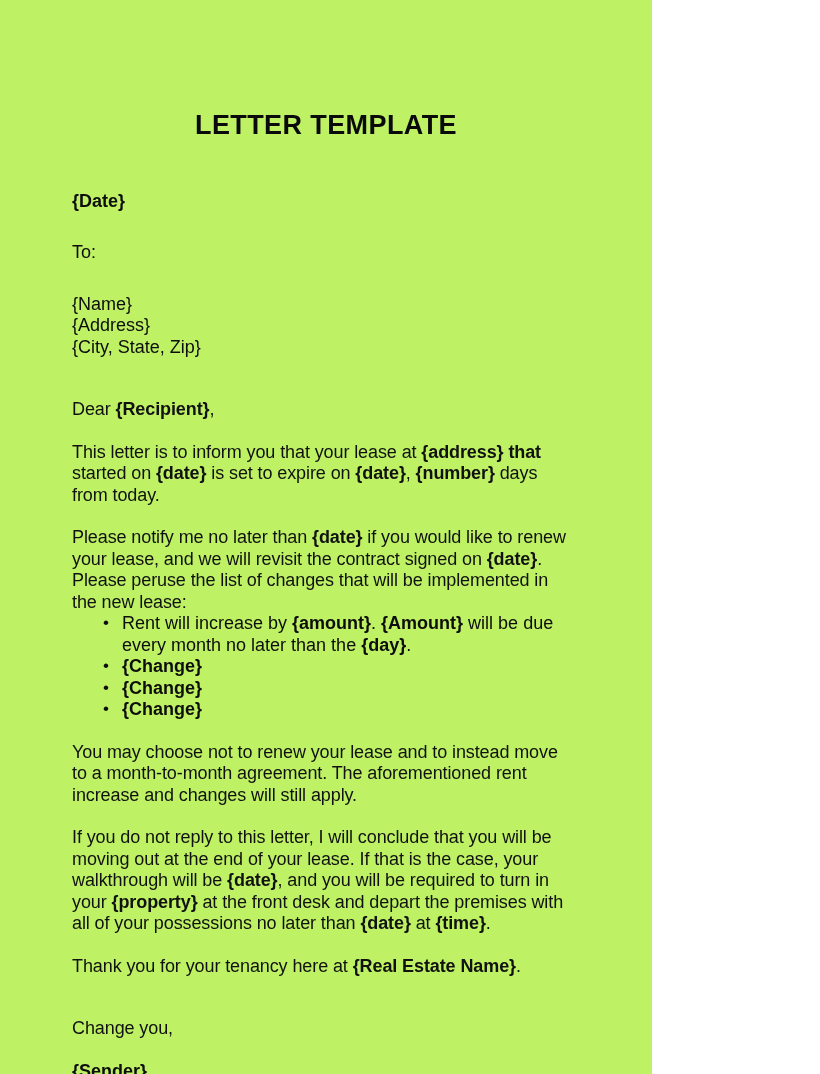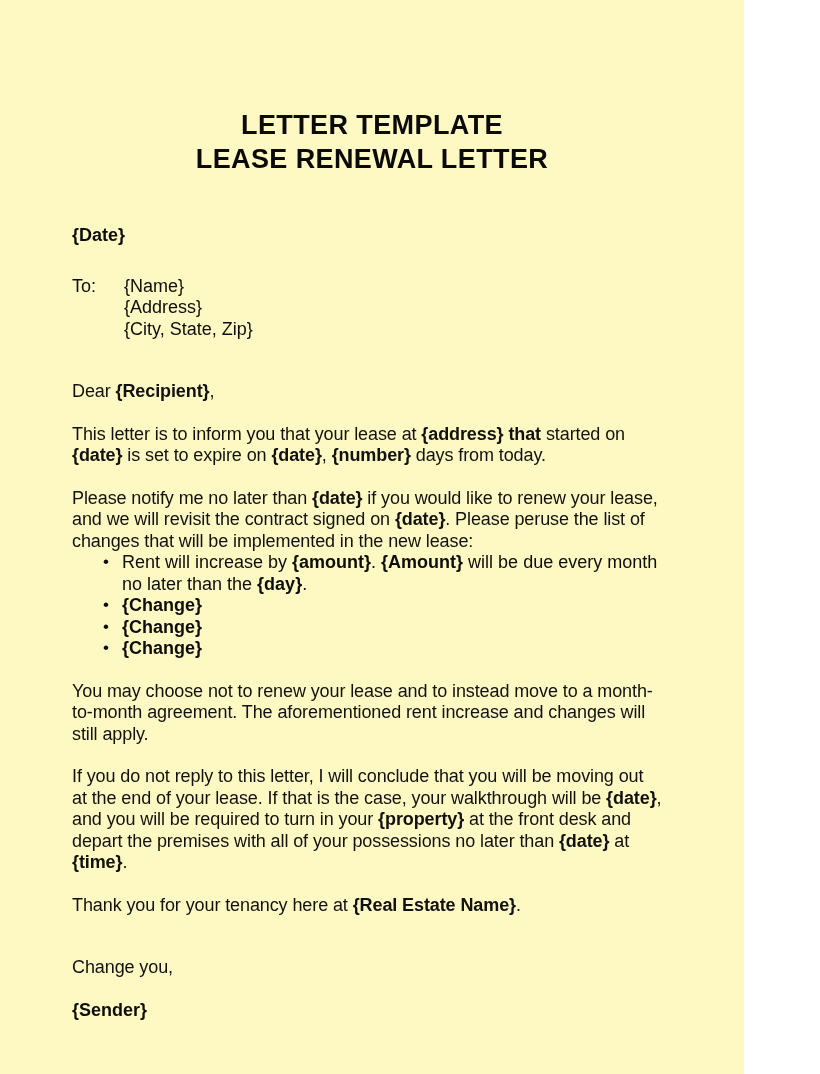--- a/index.html
+++ b/index.html
@@ -9,23 +9,23 @@
   }
   body {
     width: 820px;
     height: 1074px;
     font-family: "Liberation Sans", sans-serif;
     color: #0d0d0d;
     -webkit-font-smoothing: antialiased;
   }
   .page {
     position: relative;
-    width: 744px;
+    width: 652px;
     height: 1074px;
-    background: #fef9c3;
+    background: #bef264;
     box-sizing: border-box;
     padding: 0;
     overflow: hidden;
   }
   .title-block {
     text-align: center;
     padding-top: 108px;
   }
   .title-line {
     font-size: 27px;
@@ -51,20 +51,21 @@
   }
   .date-line {
     font-size: 18px;
     font-weight: bold;
     line-height: 21.5px;
     margin: 0;
   }
   .to-block {
     display: flex;
     margin-top: 29px;
+    flex-direction: column;
   }
   .to-label {
     font-size: 18px;
     line-height: 21.5px;
     width: 52px;
     flex: 0 0 52px;
   }
   .to-values {
     font-size: 18px;
     font-weight: normal;
@@ -98,21 +99,20 @@
     margin: 0;
   }
 </style>
 </head>
 <body>
 
 <div class="page">
 
   <div class="title-block">
     <div class="title-line">LETTER TEMPLATE</div>
-    <div class="title-line">LEASE RENEWAL LETTER</div>
   </div>
 
   <div class="body-area">
 
     <p class="date-line">{Date}</p>
 
     <div class="to-block">
       <div class="to-label">To:</div>
       <div class="to-values">
         <div>{Name}</div>

